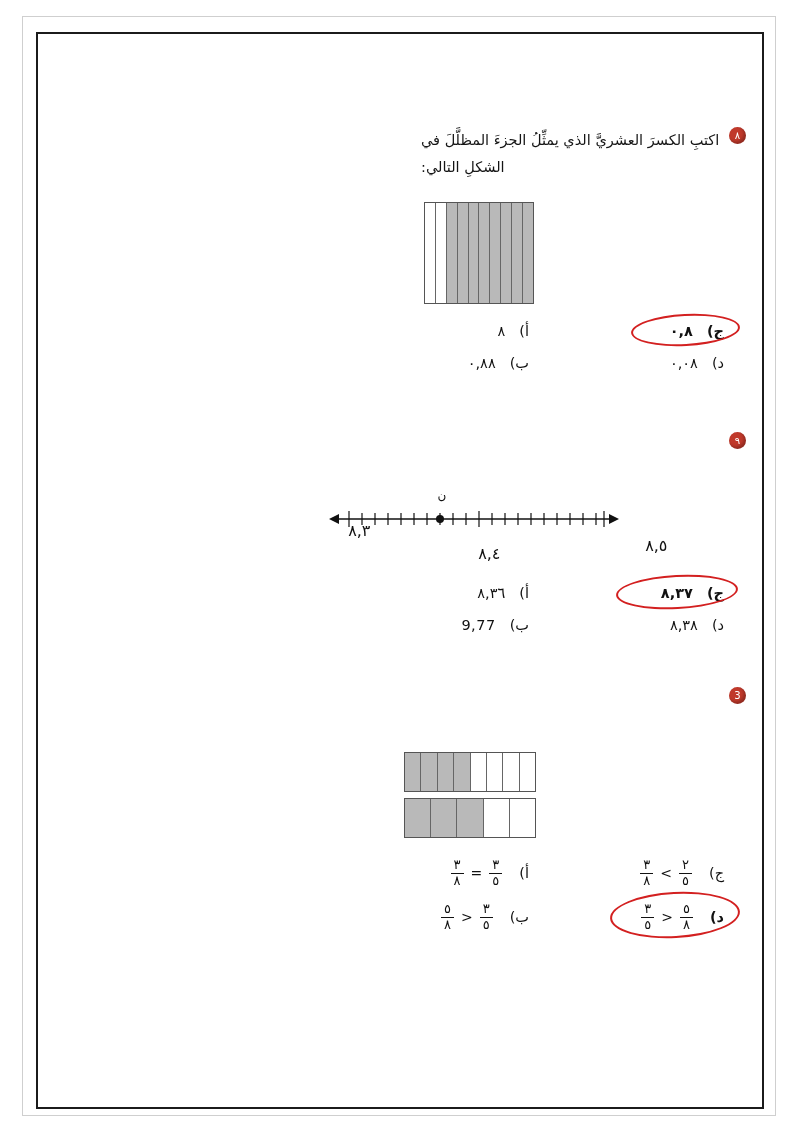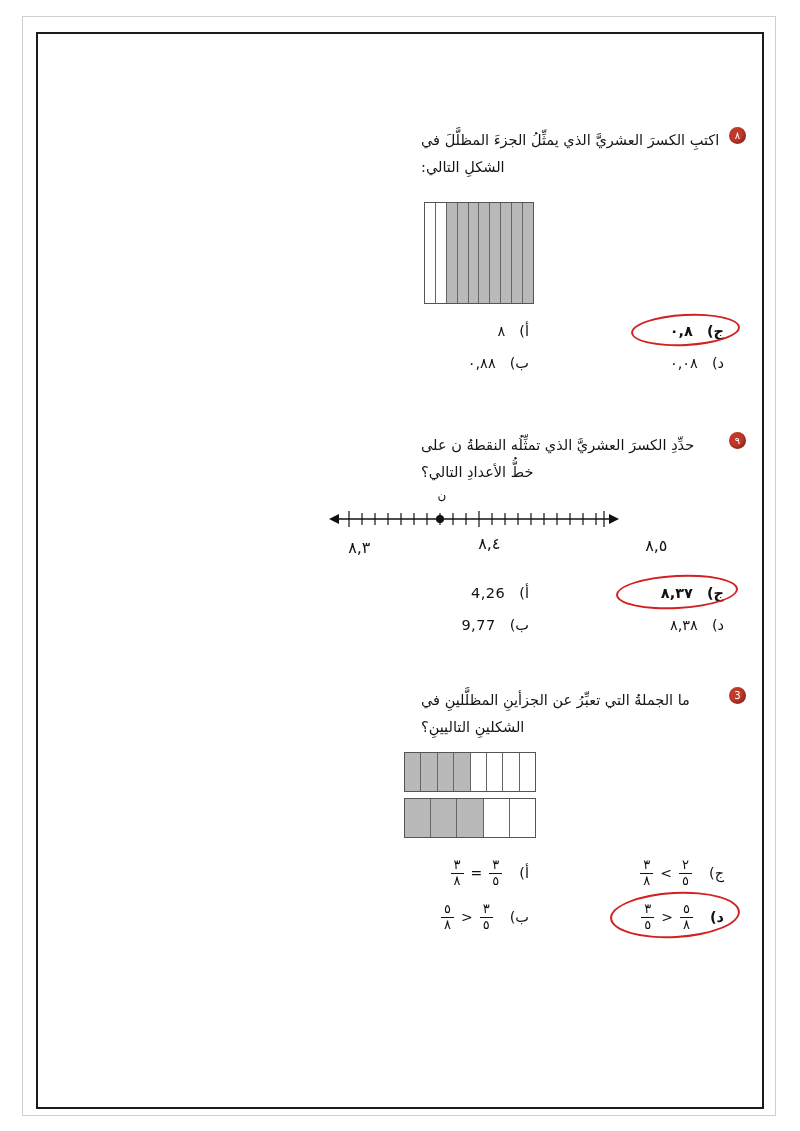--- a/index.html
+++ b/index.html
@@ -233,21 +233,20 @@
         <div class="ans-cell left">
           <span class="ans-label">ب)</span>
           <span class="ans-val">٠,٨٨</span>
         </div>
       </div>
     </div>
 
     <div class="q-block" style="top:400px;">
       <div class="q-head">
         <div class="q-badge">٩</div>
-        <div class="q-text">حدِّدِ الكسرَ العشريَّ الذي تمثِّلُه النقطةُ ن على خطُّ الأعدادِ التالي؟</div>
       </div>
     </div>
 
     <div class="numline" style="right:145px; top:470px; width:290px; height:50px;">
       <svg width="290" height="34" viewBox="0 0 290 34">
         <line x1="8" y1="17" x2="282" y2="17" stroke="#111" stroke-width="1.4"></line>
         <polygon points="0,17 10,12 10,22" fill="#111"></polygon>
         <polygon points="290,17 280,12 280,22" fill="#111"></polygon>
         <g stroke="#111" stroke-width="1.2">
           <line x1="20" y1="9" x2="20" y2="25"></line>
@@ -268,53 +267,52 @@
           <line x1="215" y1="11" x2="215" y2="23"></line>
           <line x1="228" y1="11" x2="228" y2="23"></line>
           <line x1="241" y1="11" x2="241" y2="23"></line>
           <line x1="254" y1="11" x2="254" y2="23"></line>
           <line x1="267" y1="11" x2="267" y2="23"></line>
           <line x1="275" y1="9" x2="275" y2="25"></line>
         </g>
         <circle cx="111" cy="17" r="4" fill="#111"></circle>
       </svg>
       <span class="nl-point-label" style="left:104px; top:-14px;">ن</span>
-      <span class="nl-label" style="left:8px; top:36px;text-align:center;">٨,٣</span>
-      <span class="nl-label" style="left:138px; top:32px;">٨,٤</span>
+      <span class="nl-label" style="left:8px; top:19px;text-align:center;">٨,٣</span>
+      <span class="nl-label" style="left:138px; top:42px;">٨,٤</span>
       <span class="nl-label" style="left:262px; top:34px;margin-left:43px;">٨,٥</span>
     </div>
 
     <div class="answers" style="top:550px;">
       <div class="ans-row">
         <div class="ans-cell circled">
           <span class="ans-label">ج)</span>
           <span class="ans-val">٨,٣٧</span>
           <span class="circle-mark" style="right:-14px; top:-7px; width:118px; height:30px;"></span>
         </div>
         <div class="ans-cell left">
           <span class="ans-label">أ)</span>
-          <span class="ans-val">4,26</span>
+          <span class="ans-val">٨,٣٦</span>
         </div>
       </div>
       <div class="ans-row">
         <div class="ans-cell">
           <span class="ans-label">د)</span>
           <span class="ans-val">٨,٣٨</span>
         </div>
         <div class="ans-cell left">
           <span class="ans-label">ب)</span>
           <span class="ans-val">9,77</span>
         </div>
       </div>
     </div>
 
     <div class="q-block" style="top:655px;">
       <div class="q-head">
         <div class="q-badge">3</div>
-        <div class="q-text">ما الجملةُ التي تعبِّرُ عن الجزأينِ المظلَّلينِ في الشكلينِ التاليينِ؟</div>
       </div>
     </div>
 
     <div class="fig-grid" style="right:228px; top:720px; width:130px; height:38px;">
       <div class="col"></div>
       <div class="col"></div>
       <div class="col"></div>
       <div class="col"></div>
       <div class="col shaded"></div>
       <div class="col shaded"></div>

